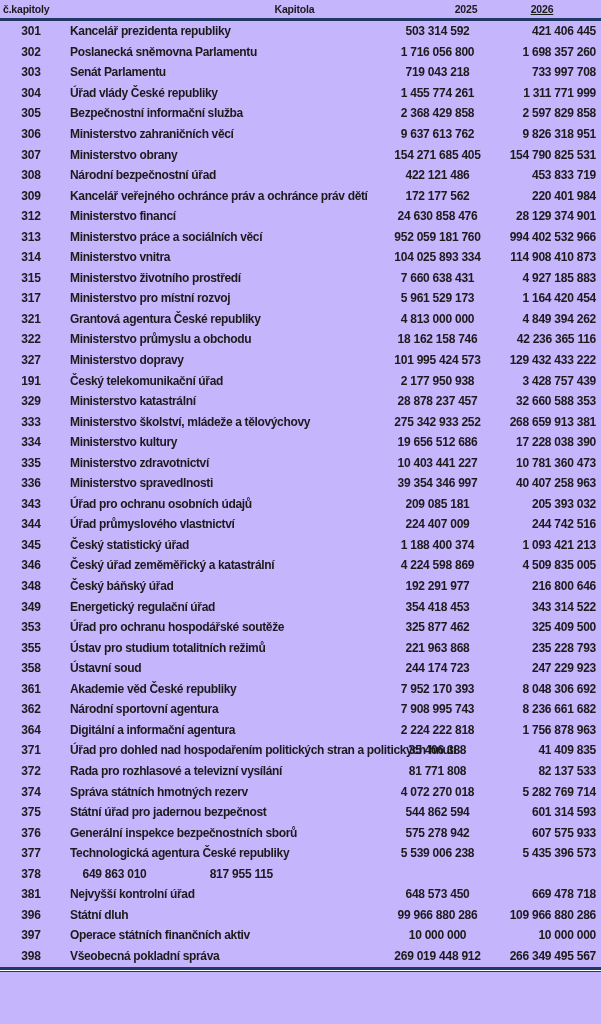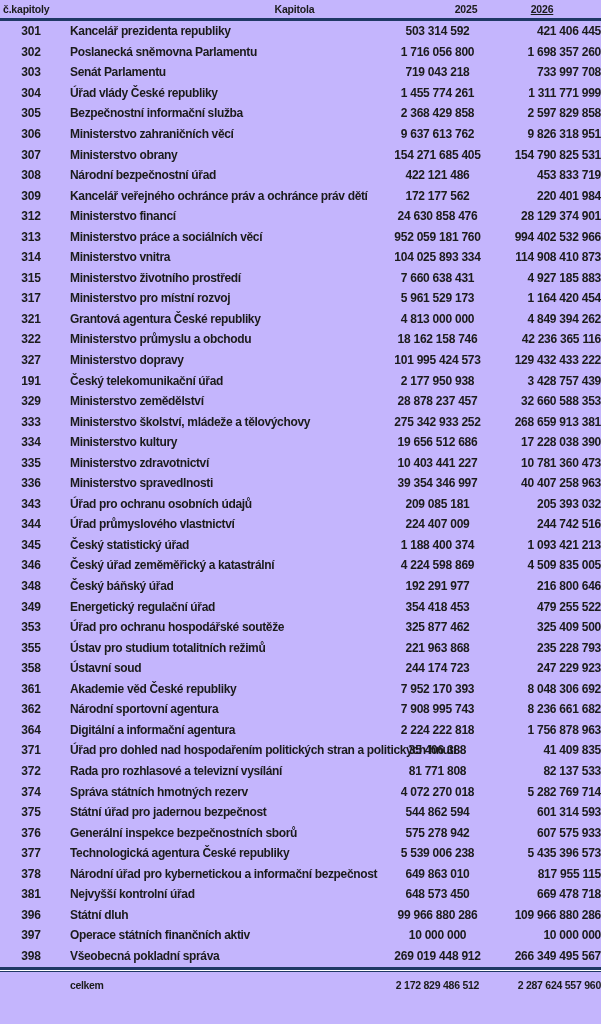--- a/index.html
+++ b/index.html
@@ -66,20 +66,21 @@
     width: 112px;
     padding-right: 7px;
     box-sizing: border-box;
     text-align: center;
     flex: 0 0 auto;
     white-space: nowrap;
     letter-spacing: -0.25px;
   }
   .c4 {
     width: 104px;
+    padding-right: 5px;
     box-sizing: border-box;
     text-align: right;
     flex: 0 0 auto;
     white-space: nowrap;
     letter-spacing: -0.25px;
   }
 
   
   .rule-double { margin-top: 1px; }
   .rule-double .thick { height: 2.5px; background: #1f3864; }
@@ -210,21 +211,21 @@
         <span class="c4">129 432 433 222</span>
       </div>
       <div class="trow">
         <span class="c1">191</span>
         <span class="c2">Český telekomunikační úřad</span>
         <span class="c3">2 177 950 938</span>
         <span class="c4">3 428 757 439</span>
       </div>
       <div class="trow">
         <span class="c1">329</span>
-        <span class="c2">Ministerstvo zemědělství</span>
+        <span class="c2">Ministerstvo katastrální</span>
         <span class="c3">28 878 237 457</span>
         <span class="c4">32 660 588 353</span>
       </div>
       <div class="trow">
         <span class="c1">333</span>
         <span class="c2">Ministerstvo školství, mládeže a tělovýchovy</span>
         <span class="c3">275 342 933 252</span>
         <span class="c4">268 659 913 381</span>
       </div>
       <div class="trow">
@@ -272,21 +273,21 @@
       <div class="trow">
         <span class="c1">348</span>
         <span class="c2">Český báňský úřad</span>
         <span class="c3">192 291 977</span>
         <span class="c4">216 800 646</span>
       </div>
       <div class="trow">
         <span class="c1">349</span>
         <span class="c2">Energetický regulační úřad</span>
         <span class="c3">354 418 453</span>
-        <span class="c4">479 255 522</span>
+        <span class="c4">343 314 522</span>
       </div>
       <div class="trow">
         <span class="c1">353</span>
         <span class="c2">Úřad pro ochranu hospodářské soutěže</span>
         <span class="c3">325 877 462</span>
         <span class="c4">325 409 500</span>
       </div>
       <div class="trow">
         <span class="c1">355</span>
         <span class="c2">Ústav pro studium totalitních režimů</span>
@@ -348,21 +349,20 @@
         <span class="c4">607 575 933</span>
       </div>
       <div class="trow">
         <span class="c1">377</span>
         <span class="c2">Technologická agentura České republiky</span>
         <span class="c3">5 539 006 238</span>
         <span class="c4">5 435 396 573</span>
       </div>
       <div class="trow">
         <span class="c1">378</span>
-        <span class="c2">Národní úřad pro kybernetickou a informační bezpečnost</span>
         <span class="c3">649 863 010</span>
         <span class="c4">817 955 115</span>
       </div>
       <div class="trow">
         <span class="c1">381</span>
         <span class="c2">Nejvyšší kontrolní úřad</span>
         <span class="c3">648 573 450</span>
         <span class="c4">669 478 718</span>
       </div>
       <div class="trow">
@@ -384,20 +384,14 @@
         <span class="c4">266 349 495 567</span>
       </div>
     </div>
 
   <div class="rule-double">
     <div class="thick"></div>
     <div class="gap"></div>
     <div class="thin"></div>
   </div>
 
-  <div class="trow total">
-    <span class="c1"></span>
-    <span class="c2">celkem</span>
-    <span class="c3">2 172 829 486 512</span>
-    <span class="c4">2 287 624 557 960</span>
-  </div>
 
 </div>
 
 </body></html>

